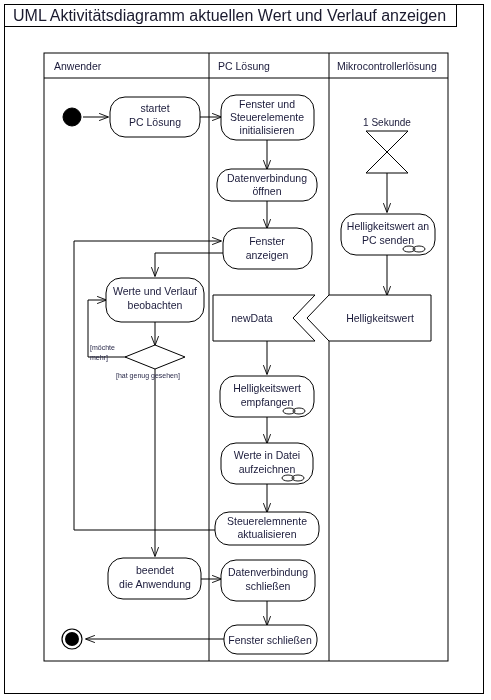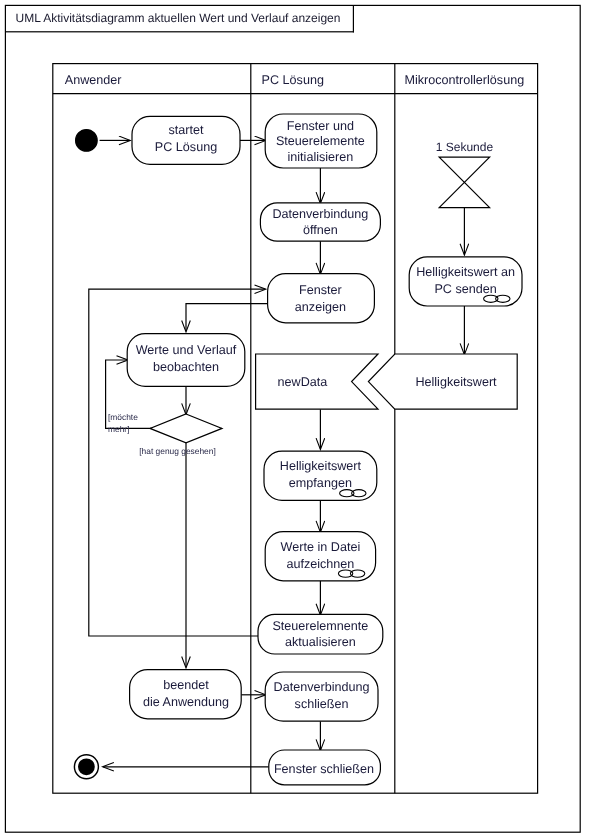--- a/index.html
+++ b/index.html
@@ -1,20 +1,20 @@
 <!DOCTYPE html>
 <html><head>
 <meta charset="utf-8">
 <style>
   html,body{margin:0;padding:0;background:#ffffff;}
   body{font-family:"Liberation Sans",sans-serif;}
   #stage{position:relative;width:491px;height:700px;background:#ffffff;overflow:hidden;}
   #frame{position:absolute;left:4px;top:4px;width:480px;height:690px;border:1px solid #000;box-sizing:border-box;background:#fff;}
   #title-tab{position:absolute;left:5px;top:5px;height:22px;line-height:22px;padding:0 10px 0 8px;
-             font-size:10px;color:#1a1a2e;white-space:nowrap;border:1px solid #000;border-top:none;border-left:none;
+             font-size:16px;color:#1a1a2e;white-space:nowrap;border:1px solid #000;border-top:none;border-left:none;
              background:#fff;box-sizing:border-box;}
   #title-tab::before{content:"";position:absolute;left:-1px;top:0;bottom:0;width:0;}
   #diagram{position:absolute;left:0;top:0;width:491px;height:700px;}
   text{font-family:"Liberation Sans",sans-serif;fill:#1a1a3a;}
   .lane-label{font-size:10.5px;}
   .node-label{font-size:10.5px;}
   .guard-label{font-size:7px;fill:#2a2a4a;}
   .sig-label{font-size:10.5px;}
   .time-label{font-size:10px;}
 </style>

